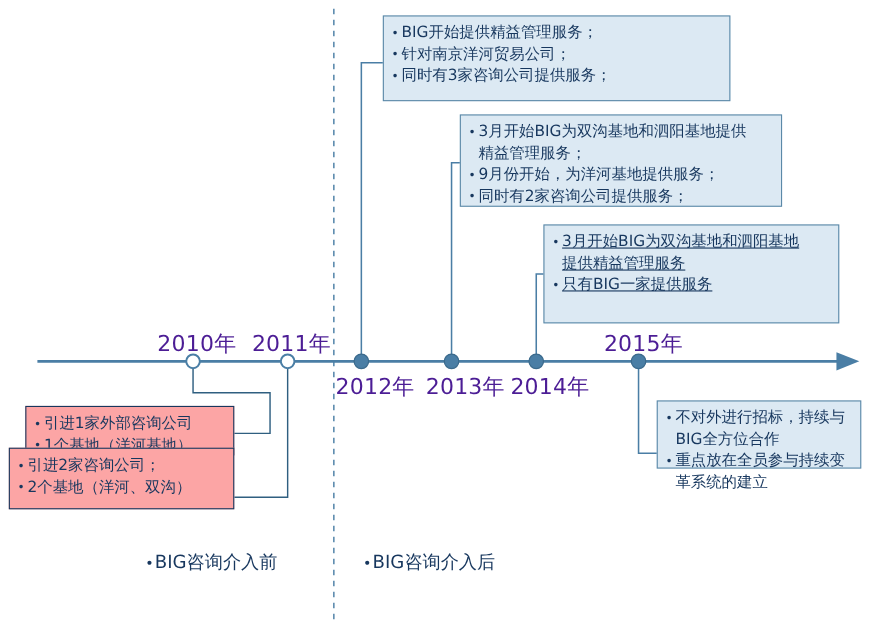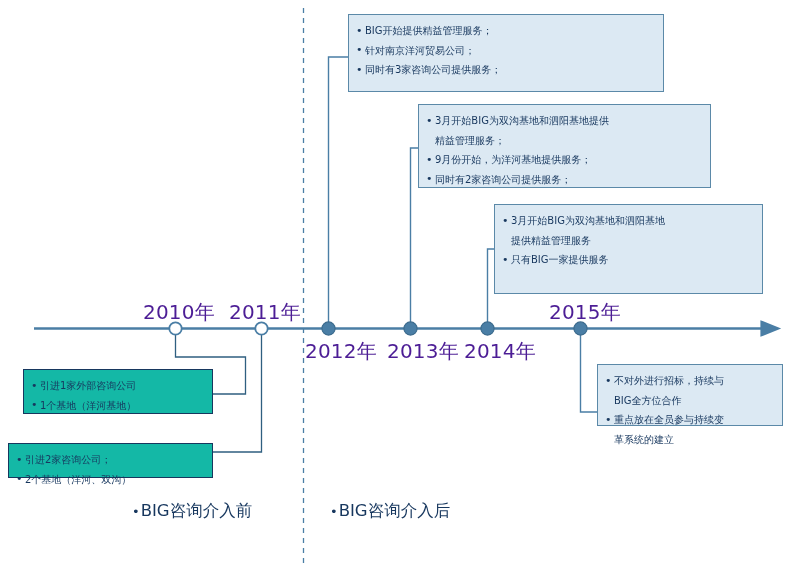--- a/index.html
+++ b/index.html
@@ -24,26 +24,26 @@
     pointer-events: none;
   }
 
   
   .callout {
     position: absolute;
     box-sizing: border-box;
     background: #dce9f3;
     border: 1px solid #5b89a8;
     padding: 6px 8px 6px 7px;
-    font-size: 10px;
+    font-size: 14px;
     line-height: 19.5px;
     color: #17375e;
   }
   .callout.plain {
-    background: #14b8a6;
+    background: #fca5a5;
     border: 1px solid #17375e;
   }
   .callout ul {
     list-style: none;
     margin: 0;
     padding: 0;
   }
   .callout li {
     position: relative;
     padding-left: 9px;
@@ -128,21 +128,21 @@
 
   <div class="callout" style="left:418px; top:104px; width:293px; height:84px;">
     <ul>
       <li>3月开始BIG为双沟基地和泗阳基地提供
 精益管理服务；</li>
       <li>9月份开始，为洋河基地提供服务；</li>
       <li>同时有2家咨询公司提供服务；</li>
     </ul>
   </div>
 
-  <div class="callout" style="left:494px; top:204px; width:269px; height:90px;">
+  <div class="callout" style="left:494px; top:204px; width:269px; height:90px;text-decoration:underline;">
     <ul>
       <li>3月开始BIG为双沟基地和泗阳基地
 提供精益管理服务</li>
       <li>只有BIG一家提供服务</li>
     </ul>
   </div>
 
   <div class="callout" style="left:597px; top:364px; width:186px; height:62px;">
     <ul>
       <li>不对外进行招标，持续与
@@ -152,21 +152,21 @@
     </ul>
   </div>
 
   <div class="callout plain" style="left:23px; top:369px; width:190px; height:45px;">
     <ul>
       <li>引进1家外部咨询公司</li>
       <li>1个基地（洋河基地）</li>
     </ul>
   </div>
 
-  <div class="callout plain" style="left:8px; top:443px; width:205px; height:35px;">
+  <div class="callout plain" style="left:8px; top:407px; width:205px; height:56px;">
     <ul>
       <li>引进2家咨询公司；</li>
       <li>2个基地（洋河、双沟）</li>
     </ul>
   </div>
 
   <div class="seclabel" style="left:330px; top:500px;">BIG咨询介入后</div>
   <div class="seclabel" style="left:132px; top:500px;">BIG咨询介入前</div>
 
 </div>

